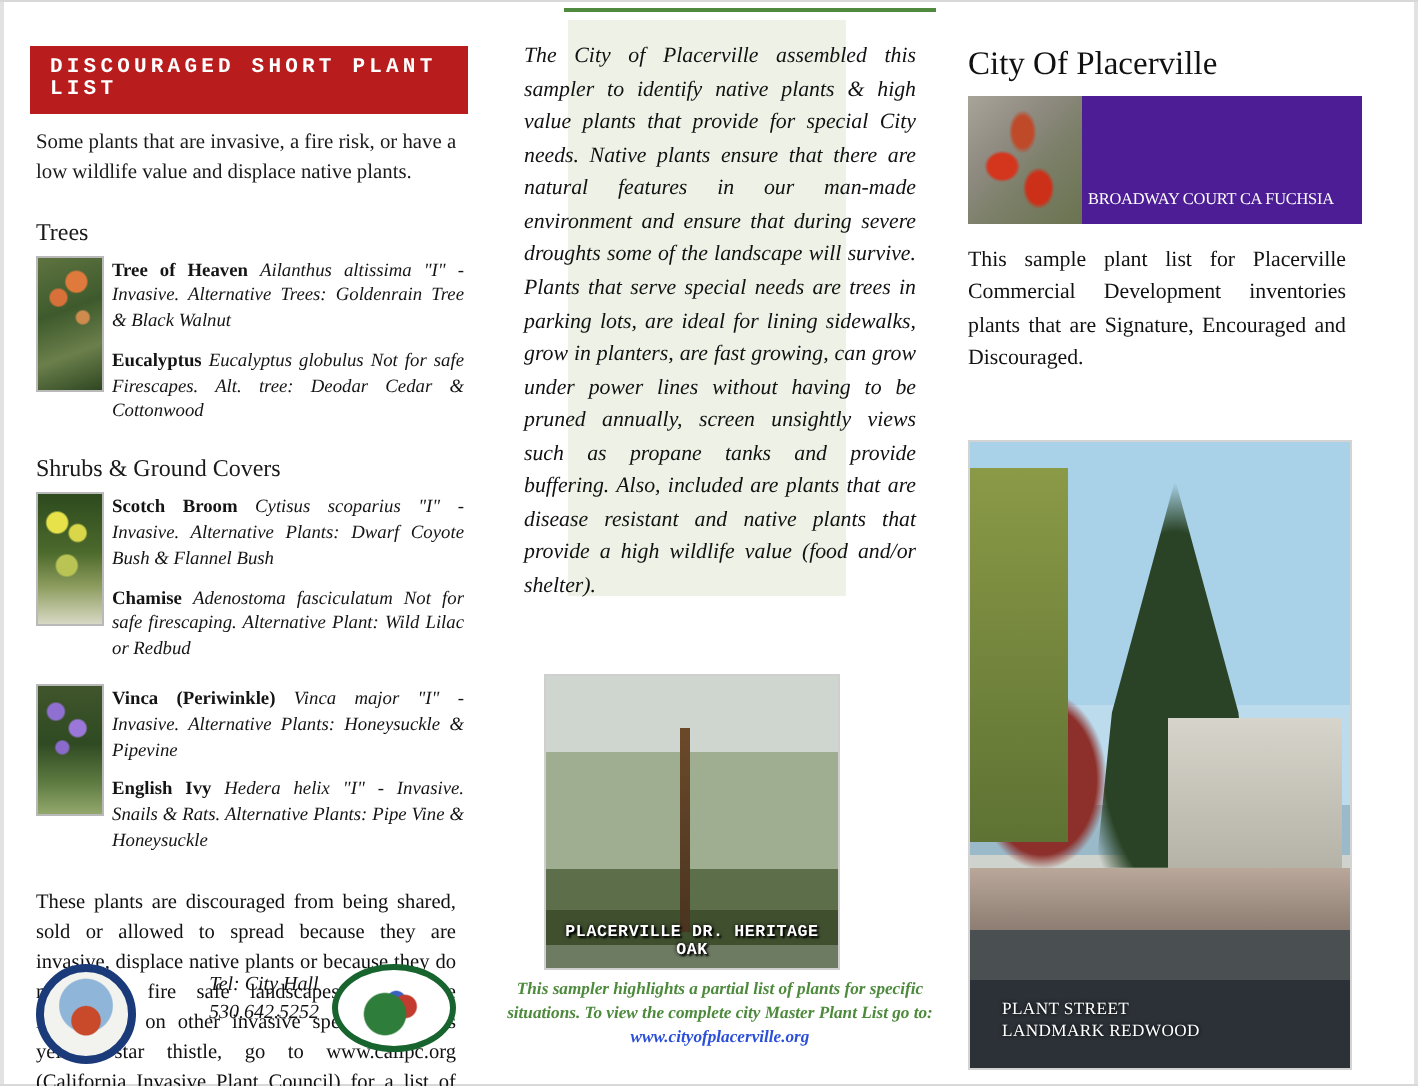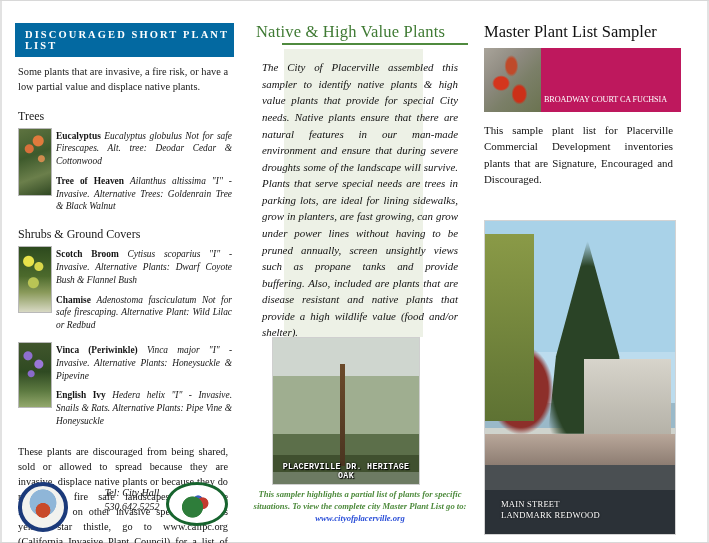--- a/index.html
+++ b/index.html
@@ -39,23 +39,23 @@
     height: 543px;
     box-sizing: border-box;
   }
   .col-left   { left: 4px;   width: 238px; }
   .col-mid    { left: 246px; width: 228px; }
   .col-right  { left: 476px; width: 229px; }
 
   
   .banner {
     margin: 22px 8px 0 11px;
-    background: #0369a1;
+    background: #b91c1c;
     color: #ffffff;
-    font-family: Liberation Serif, serif;
+    font-family: Liberation Mono, monospace;
     font-size: 10.5px;
     font-weight: 600;
     letter-spacing: 2.1px;
     padding: 6px 0 6px 10px;
     line-height: 1.05;
   }
   .intro {
     margin: 8px 12px 0 14px;
     font-size: 10.4px;
     line-height: 1.42;
@@ -205,21 +205,21 @@
   .right-title {
     margin: 20px 0 0 8px;
     font-size: 16.5px;
     line-height: 1.28;
     color: #111111;
   }
   .fuchsia-band {
     position: relative;
     margin: 6px 24px 0 8px;
     height: 64px;
-    background: #be185d;
+    background: #4c1d95;
   }
   .fuchsia-photo {
     position: absolute;
     left: 0; top: 0;
     width: 57px;
     height: 64px;
     overflow: hidden;
   }
   .fuchsia-cap {
     position: absolute;
@@ -355,35 +355,35 @@
 <body>
 
 <div class="page">
   <div class="edge-left"></div>
   <div class="edge-right"></div>
 
   <div class="col col-left">
 
     <div class="banner">DISCOURAGED SHORT PLANT LIST</div>
 
-    <div class="intro">Some plants that are invasive, a fire risk, or have a low partial value and displace native plants.</div>
+    <div class="intro">Some plants that are invasive, a fire risk, or have a low wildlife value and displace native plants.</div>
 
     <div class="cat-head">Trees</div>
     <div class="plantblock">
       <div class="thumb t-trees">
         <div class="ph ph-treeheaven"></div>
       </div>
       <div class="entries">
         <div class="entry">
+          <span class="nm">Tree of Heaven</span>
+          <span class="it">Ailanthus altissima  "I" - Invasive.  Alternative Trees:  Goldenrain Tree &amp; Black Walnut</span>
+        </div>
+        <div class="entry">
           <span class="nm">Eucalyptus</span>
           <span class="it">Eucalyptus globulus  Not for safe Firescapes.  Alt. tree: Deodar Cedar &amp; Cottonwood</span>
-        </div>
-        <div class="entry">
-          <span class="nm">Tree of Heaven</span>
-          <span class="it">Ailanthus altissima  "I" - Invasive.  Alternative Trees:  Goldenrain Tree &amp; Black Walnut</span>
         </div>
       </div>
     </div>
 
     <div class="cat-head shrubs">Shrubs &amp; Ground Covers</div>
     <div class="plantblock">
       <div class="thumb t-shrubs">
         <div class="ph ph-broom"></div>
       </div>
       <div class="entries">
@@ -424,57 +424,56 @@
         <div>Tel: City Hall</div>
         <div>530.642.5252</div>
       </div>
       <div class="logo-pride">
         <div class="seal seal-pride"></div>
       </div>
     </div>
   </div>
 
   <div class="col col-mid">
-    <div class="mid-title">Native &amp; High Value Plants</div>
     <div class="mid-rule"></div>
 
     <div class="mid-body-wrap">
       <div class="mid-shade"></div>
       <div class="mid-body">The City of Placerville assembled this sampler to identify native plants &amp; high value plants that provide for special City needs.   Native plants ensure that there are natural features in our man-made environment and ensure that during severe droughts some of the landscape will survive.  Plants that serve special needs are trees in parking lots, are ideal for lining sidewalks, grow in planters, are fast growing, can grow under power lines without having to be pruned annually, screen unsightly views such as propane tanks and provide buffering. Also, included are plants that are disease resistant and native plants that provide a high wildlife value (food and/or shelter).</div>
     </div>
 
     <div class="oak-photo">
       <div class="ph ph-oak"></div>
       <div class="oak-cap">PLACERVILLE DR. HERITAGE OAK</div>
     </div>
 
     <div class="mid-footnote">
       <span>This sampler highlights a partial list of plants for specific situations. To view the complete city Master Plant List go to: </span><span class="url">www.cityofplacerville.org</span>
     </div>
   </div>
 
   <div class="col col-right">
     <div class="right-title">
-      <div>Master Plant List Sampler</div>
+      <div>City Of Placerville</div>
     </div>
 
     <div class="fuchsia-band">
       <div class="fuchsia-photo">
         <div class="ph ph-fuchsia"></div>
       </div>
       <div class="fuchsia-cap">BROADWAY COURT CA FUCHSIA</div>
     </div>
 
     <div class="right-body">This sample plant list for Placerville Commercial Development inventories plants that are Signature,  Encouraged and Discouraged.</div>
 
     <div class="redwood-photo">
       <div class="ph ph-redwood">
         <div class="maple"></div>
         <div class="bldg"></div>
         <div class="street"></div>
       </div>
       <div class="redwood-cap">
-        <div>MAIN STREET</div>
+        <div>PLANT STREET</div>
         <div>LANDMARK REDWOOD</div>
       </div>
     </div>
   </div>
 </div>
 
 </body></html>

